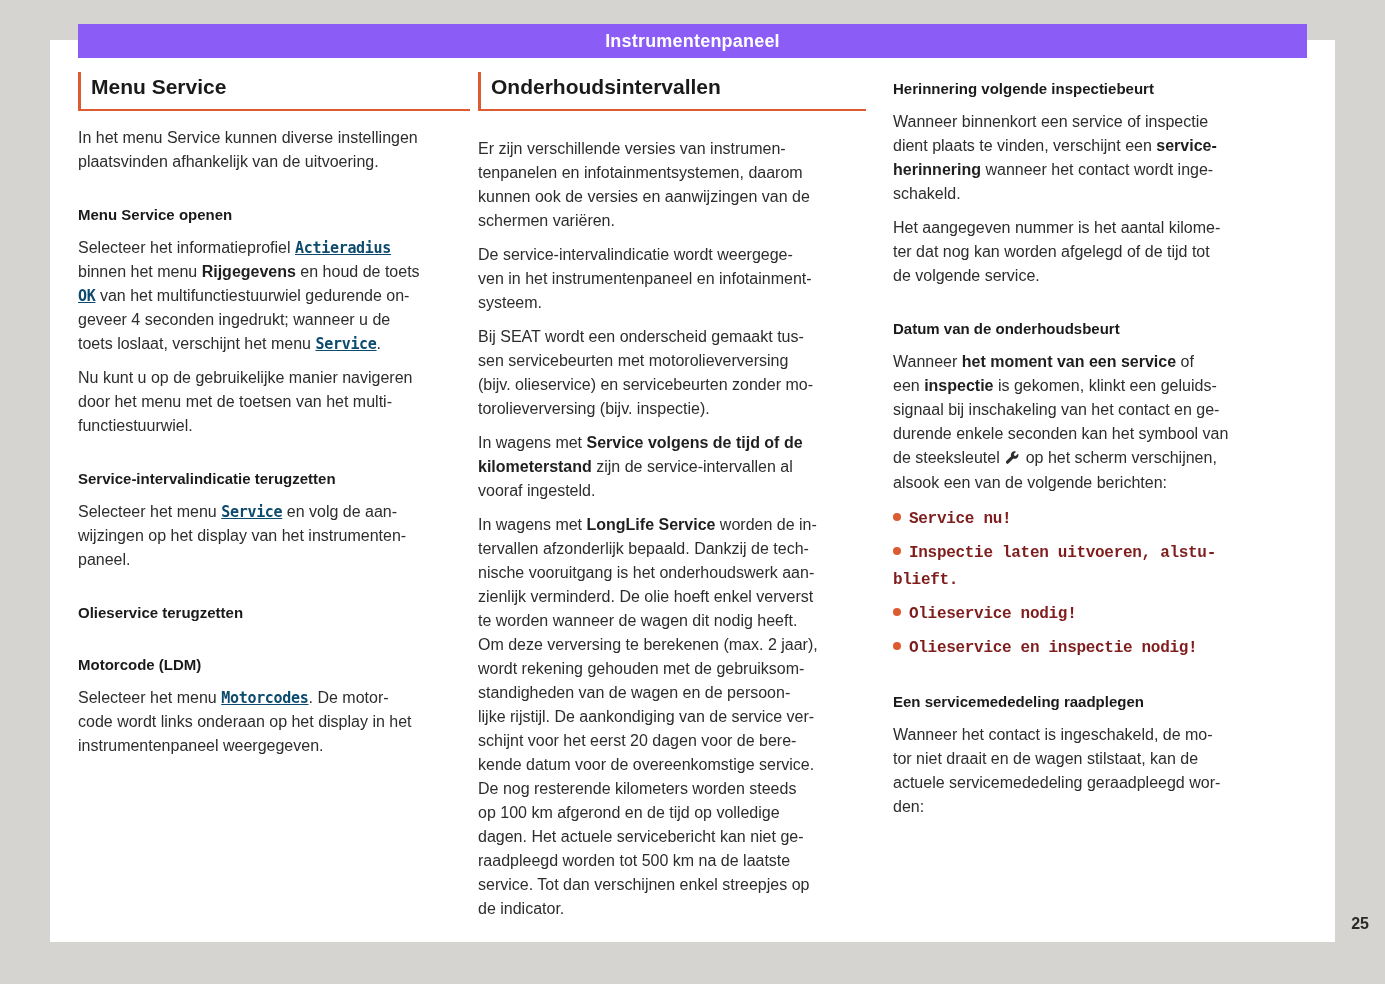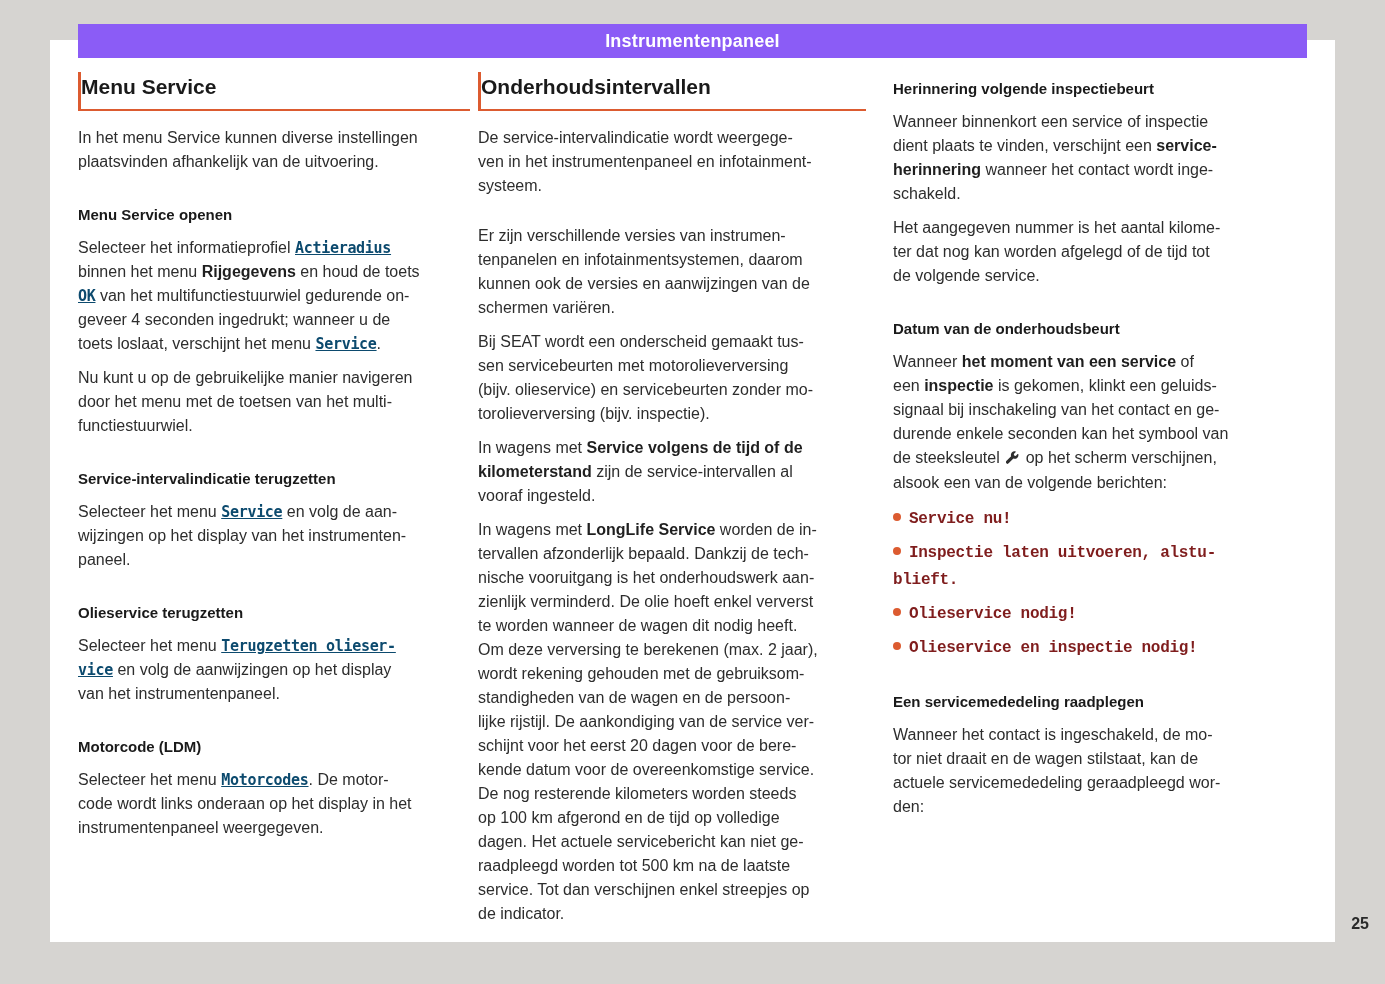--- a/index.html
+++ b/index.html
@@ -30,21 +30,21 @@
   }
   .col{width:392px;}
   .col + .col{margin-left:27px;}
   .col:nth-child(2){width:388px;margin-left:8px;}
   .col:nth-child(3){width:389px;}
 
   .section-title{
     font-size:21px;font-weight:bold;color:#1a1a1a;
     border-left:3px solid #dc5b30;
     border-bottom:2px solid #dc5b30;
-    padding:3px 0 10px 0;
+    padding:3px 0 10px 10px;
     margin:0 0 15px 0;
   }
   .h{
     font-weight:bold;font-size:15px;color:#1a1a1a;
     margin:30px 0 10px 0;line-height:22px;
   }
   .h.first{margin-top:6px;}
   .p{
     font-size:16px;line-height:24px;
     margin:0 0 10px 0;
@@ -99,37 +99,34 @@
 geveer 4 seconden ingedrukt; wanneer u de
 toets loslaat, verschijnt het menu </span><span class="run-mono">Service</span><span>.</span></div>
       <div class="p"><span>Nu kunt u op de gebruikelijke manier navigeren
 door het menu met de toetsen van het multi-
 functiestuurwiel.</span></div>
       <div class="h">Service-intervalindicatie terugzetten</div>
       <div class="p"><span>Selecteer het menu </span><span class="run-mono">Service</span><span> en volg de aan-
 wijzingen op het display van het instrumenten-
 paneel.</span></div>
       <div class="h">Olieservice terugzetten</div>
-      <div class="p"><span>Selecteer het menu </span><span class="run-mono">Terugzetten olieser-
-vice</span><span> en volg de aanwijzingen op het display
-van het instrumentenpaneel.</span></div>
       <div class="h">Motorcode (LDM)</div>
       <div class="p"><span>Selecteer het menu </span><span class="run-mono">Motorcodes</span><span>. De motor-
 code wordt links onderaan op het display in het
 instrumentenpaneel weergegeven.</span></div>
     </div>
   <div class="col">
       <div class="section-title">Onderhoudsintervallen</div>
-      <div class="p"><span>De service-intervalindicatie wordt weergege-
-ven in het instrumentenpaneel en infotainment-
-systeem.</span></div>
       <div class="p mt"><span>Er zijn verschillende versies van instrumen-
 tenpanelen en infotainmentsystemen, daarom
 kunnen ook de versies en aanwijzingen van de
 schermen variëren.</span></div>
+      <div class="p"><span>De service-intervalindicatie wordt weergege-
+ven in het instrumentenpaneel en infotainment-
+systeem.</span></div>
       <div class="p"><span>Bij SEAT wordt een onderscheid gemaakt tus-
 sen servicebeurten met motorolieverversing
 (bijv. olieservice) en servicebeurten zonder mo-
 torolieverversing (bijv. inspectie).</span></div>
       <div class="p"><span>In wagens met </span><span class="run-bold">Service volgens de tijd of de
 kilometerstand</span><span> zijn de service-intervallen al
 vooraf ingesteld.</span></div>
       <div class="p"><span>In wagens met </span><span class="run-bold">LongLife Service</span><span> worden de in-
 tervallen afzonderlijk bepaald. Dankzij de tech-
 nische vooruitgang is het onderhoudswerk aan-

